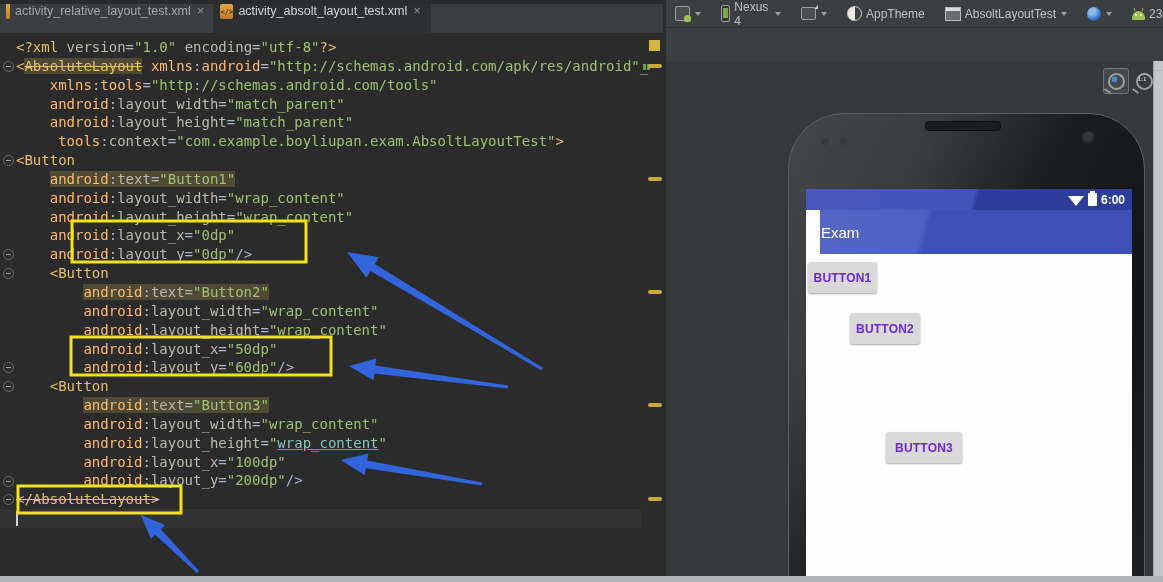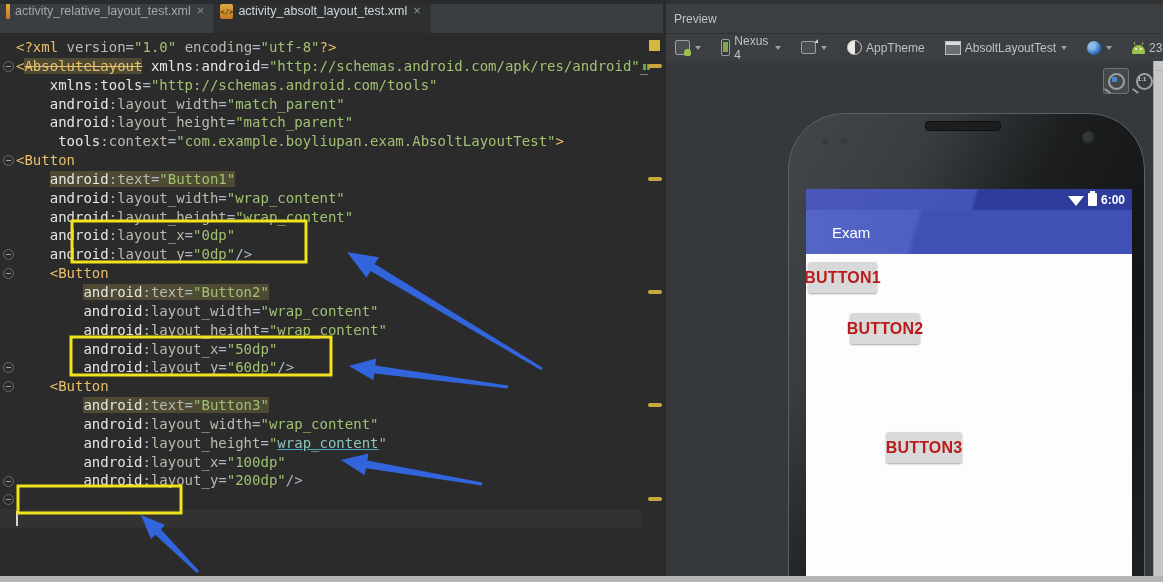--- a/index.html
+++ b/index.html
@@ -23,21 +23,21 @@
   .tab-extra .tri{width:0;height:0;border-left:4px solid transparent;border-right:4px solid transparent;
                   border-top:5px solid #9AA0A3;margin-right:2px;}
   .tab-extra .bars{font-size:12px;letter-spacing:-1px;}
 
   
   .editor{position:absolute;left:0;top:33px;width:663px;height:544px;background:#2B2B2B;overflow:hidden;}
   .caret-line-hl{position:absolute;left:0;width:641px;height:19px;background:#323232;}
   .code{position:absolute;left:16px;top:5px;font-family:"DejaVu Sans Mono",monospace;
         font-size:14px;}
   .code-line{height:18.85px;line-height:18.85px;white-space:pre;}
-  .tk.pl{color:#A9B7C6;} .tk.tag{color:#E8BF6A;} .tk.ns{color:#e5e5e5;}
+  .tk.pl{color:#A9B7C6;} .tk.tag{color:#E8BF6A;} .tk.ns{color:#fdba74;}
   .tk.attr{color:#BABAB0;} .tk.str{color:#A0C172;}
   .tk.hl{background:#4E4A33;}
   .tk.strike{text-decoration:line-through;margin-top:39px;}
   .tk.link{color:#8CC4B8;text-decoration:underline;text-decoration-color:#4BA8C9;}
   .gutter-fold{position:absolute;left:3px;width:9px;height:9px;border:1px solid #686C6E;
                border-radius:50%;background:#2B2B2B;}
   .gutter-fold::after{content:"";position:absolute;left:2px;top:4px;width:5px;height:1px;background:#9AA0A3;}
   .caret{position:absolute;left:16px;width:2px;height:15px;background:#CFD4D6;}
 
   
@@ -91,27 +91,27 @@
            background:#1C1D1E;border:1px solid #0E0F0F;}
   .camera{position:absolute;left:293px;top:17px;width:14px;height:14px;border-radius:50%;
           background:radial-gradient(circle at 40% 40%,#35383A 0 30%,#1A1C1D 70%);}
   .sensor-dot{position:absolute;top:24px;width:7px;height:7px;border-radius:50%;background:#34373899;}
   .screen{position:absolute;left:17px;top:75px;width:326px;height:394px;background:#FDFDFD;overflow:hidden;}
   .statusbar{height:21px;display:flex;align-items:center;justify-content:flex-end;gap:4px;padding-right:7px;
              background:linear-gradient(105deg,#4A58BC 0%,#4453B8 51%,#2E3C9B 52.5%);}
   .time{color:#FFFFFF;font-size:12px;font-weight:bold;}
   .battery{width:9px;height:13px;background:#FFF;border-radius:1px;position:relative;}
   .battery::after{content:"";position:absolute;top:-2px;left:2px;width:5px;height:2px;background:#FFF;}
-  .actionbar{height:44px;display:flex;align-items:center;padding-left:26px;
-             background:linear-gradient(105deg,#5566C6 0%,#4E60C2 33%,#3F51B5 35%);}
+  .actionbar{height:44px;display:flex;align-items:center;padding-left:1px;
+             background:linear-gradient(105deg,#5566C6 0%,#4E60C2 33%,#3F51B5 35%);margin-left:14px;}
   .appbar-title{color:#FFF;font-size:15px;}
   .app-content{position:relative;height:329px;background:#FDFDFD;}
   .abtn{position:absolute;display:flex;align-items:center;justify-content:center;
         background:#D9D9D9;border-radius:3px;box-shadow:0 1px 2px rgba(0,0,0,.35);
-        color:#b91c1c;font-size:16px;font-weight:bold;letter-spacing:.2px;}
+        color:#6d28d9;font-size:12px;font-weight:bold;letter-spacing:.2px;}
   .p-scrollbar{position:absolute;right:0;top:0;width:10px;height:521px;background:#C4C6C8;
                border-left:1px solid #9FA1A3;}
   .p-scrollbar::before{content:"......";position:absolute;top:6px;left:1px;width:8px;
                        color:#8A8C8E;font-size:7px;letter-spacing:0;line-height:3px;word-break:break-all;}
 
   
   #annot{position:absolute;left:0;top:0;pointer-events:none;}
   .bottom-strip{position:absolute;left:0;top:576px;width:1163px;height:6px;background:#B2B4B6;}
 </style>
 </head>
@@ -157,20 +157,21 @@
         <div class="code-line"><span class="tk pl">        </span><span class="tk ns">android</span><span class="tk pl">:</span><span class="tk attr">layout_width</span><span class="tk pl">=</span><span class="tk str">"wrap_content"</span></div>
         <div class="code-line"><span class="tk pl">        </span><span class="tk ns">android</span><span class="tk pl">:</span><span class="tk attr">layout_height</span><span class="tk pl">=</span><span class="tk str">"wrap_content"</span></div>
         <div class="code-line"><span class="tk pl">        </span><span class="tk ns">android</span><span class="tk pl">:</span><span class="tk attr">layout_x</span><span class="tk pl">=</span><span class="tk str">"50dp"</span></div>
         <div class="code-line"><span class="tk pl">        </span><span class="tk ns">android</span><span class="tk pl">:</span><span class="tk attr">layout_y</span><span class="tk pl">=</span><span class="tk str">"60dp"</span><span class="tk pl">/&gt;</span></div>
         <div class="code-line"><span class="tk pl">    </span><span class="tk tag">&lt;Button</span></div>
         <div class="code-line"><span class="tk pl">        </span><span class="tk ns hl">android</span><span class="tk pl hl">:</span><span class="tk attr hl">text</span><span class="tk pl hl">=</span><span class="tk str hl">"Button3"</span></div>
         <div class="code-line"><span class="tk pl">        </span><span class="tk ns">android</span><span class="tk pl">:</span><span class="tk attr">layout_width</span><span class="tk pl">=</span><span class="tk str">"wrap_content"</span></div>
         <div class="code-line"><span class="tk pl">        </span><span class="tk ns">android</span><span class="tk pl">:</span><span class="tk attr">layout_height</span><span class="tk pl">=</span><span class="tk str">"</span><span class="tk str link">wrap_content</span><span class="tk str">"</span></div>
         <div class="code-line"><span class="tk pl">        </span><span class="tk ns">android</span><span class="tk pl">:</span><span class="tk attr">layout_x</span><span class="tk pl">=</span><span class="tk str">"100dp"</span></div>
         <div class="code-line"><span class="tk pl">        </span><span class="tk ns">android</span><span class="tk pl">:</span><span class="tk attr">layout_y</span><span class="tk pl">=</span><span class="tk str">"200dp"</span><span class="tk pl">/&gt;</span></div>
+        <div class="code-line"><span class="tk tag strike">&lt;/</span><span class="tk tag strike">AbsoluteLayout</span><span class="tk tag strike">&gt;</span></div>
         <div class="code-line"></div>
       </div>
     <div id="gutter">
         <div class="gutter-fold" style="top: 27.85px;"></div>
         <div class="gutter-fold" style="top: 122.1px;"></div>
         <div class="gutter-fold" style="top: 216.35px;"></div>
         <div class="gutter-fold" style="top: 235.2px;"></div>
         <div class="gutter-fold" style="top: 329.45px;"></div>
         <div class="gutter-fold" style="top: 348.3px;"></div>
         <div class="gutter-fold" style="top: 442.55px;"></div>
@@ -183,23 +184,20 @@
         <div class="stripe-mark" style="top: 30.85px;"></div>
         <div class="stripe-mark" style="top: 143.95px;"></div>
         <div class="stripe-mark" style="top: 257.05px;"></div>
         <div class="stripe-mark" style="top: 370.15px;"></div>
         <div class="stripe-mark" style="top: 464.4px;"></div>
       </div>
     <div class="caret" id="caret" style="top: 478.25px;"></div>
   </div>
 
   <div class="preview">
-    <div class="p-header">
-      <span>Preview</span>
-    </div>
     <div class="p-toolbar">
       <div class="tb-item">
         <span class="ic-config"></span>
         <span class="dd"></span>
       </div>
       <div class="tb-sep"></div>
       <div class="tb-item">
         <span class="ic-phone"></span>
         <span>Nexus 4</span>
         <span class="dd"></span>

